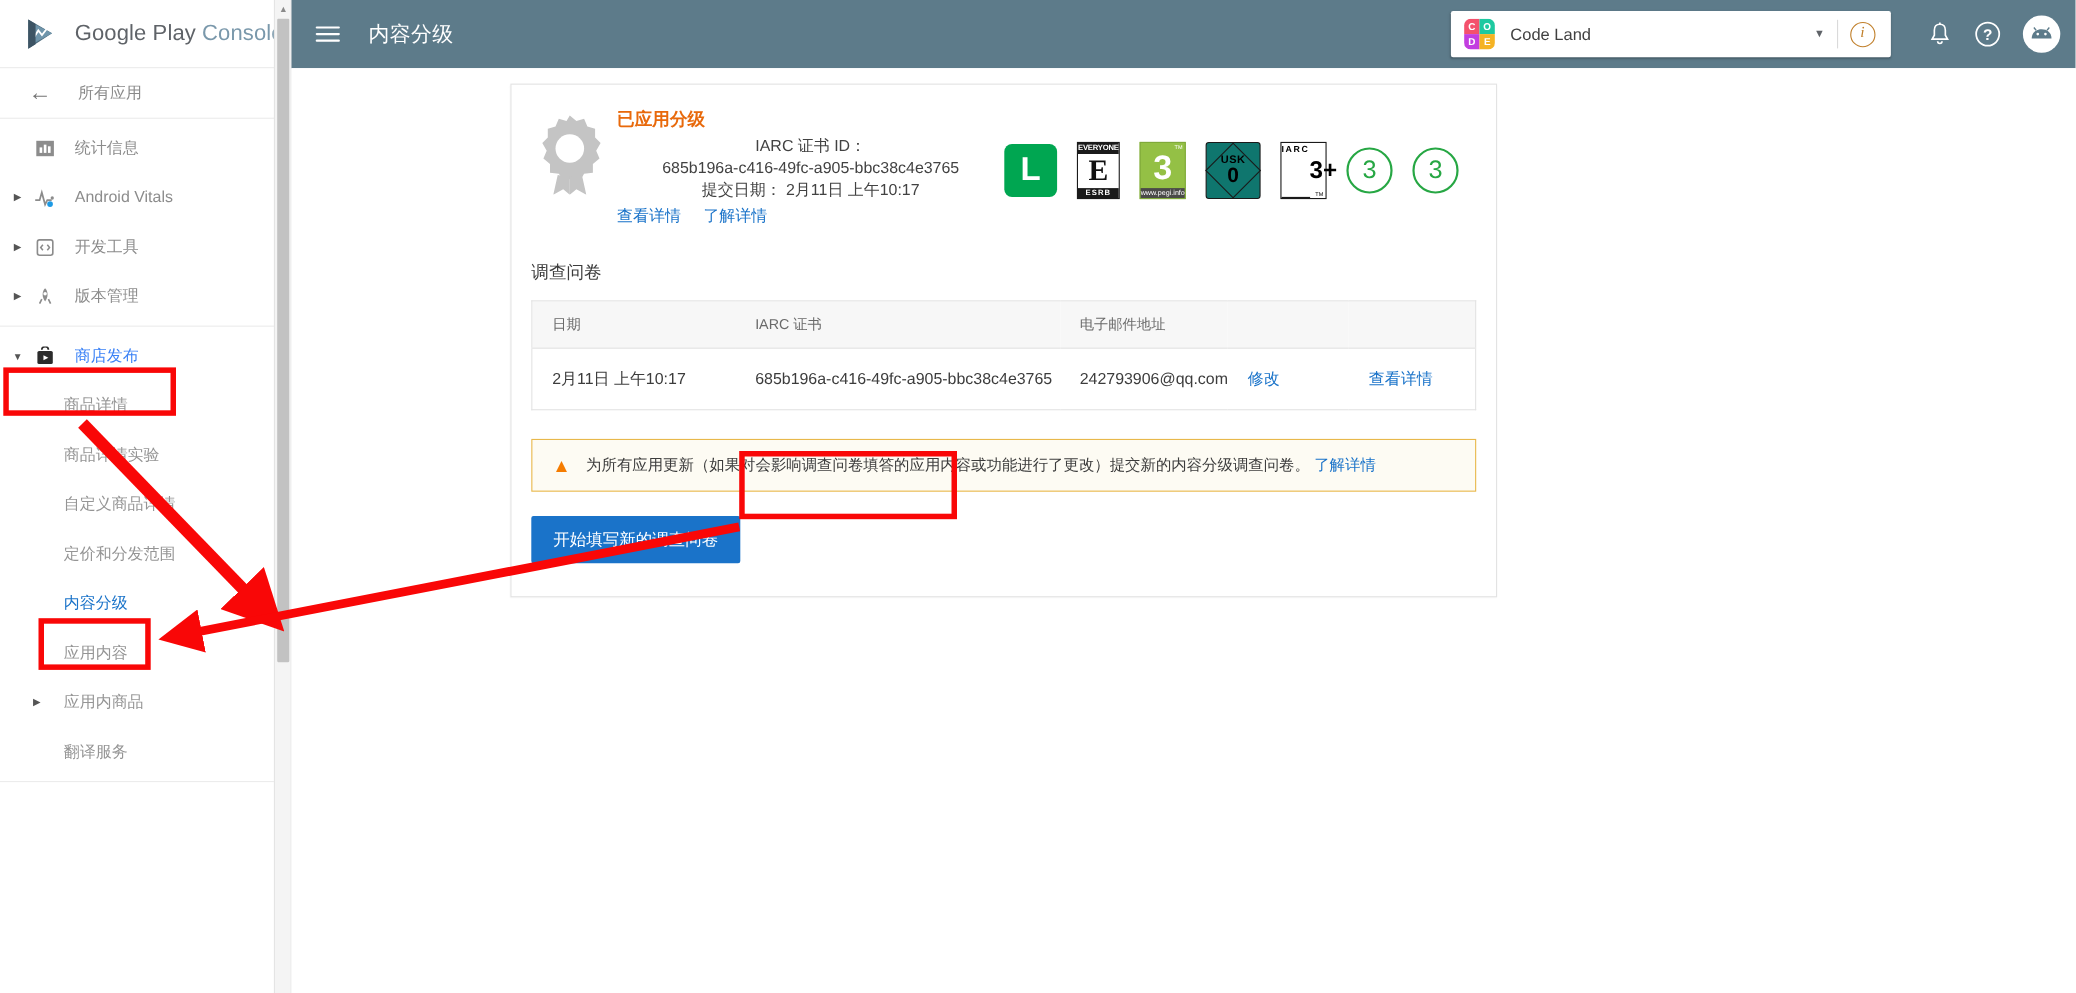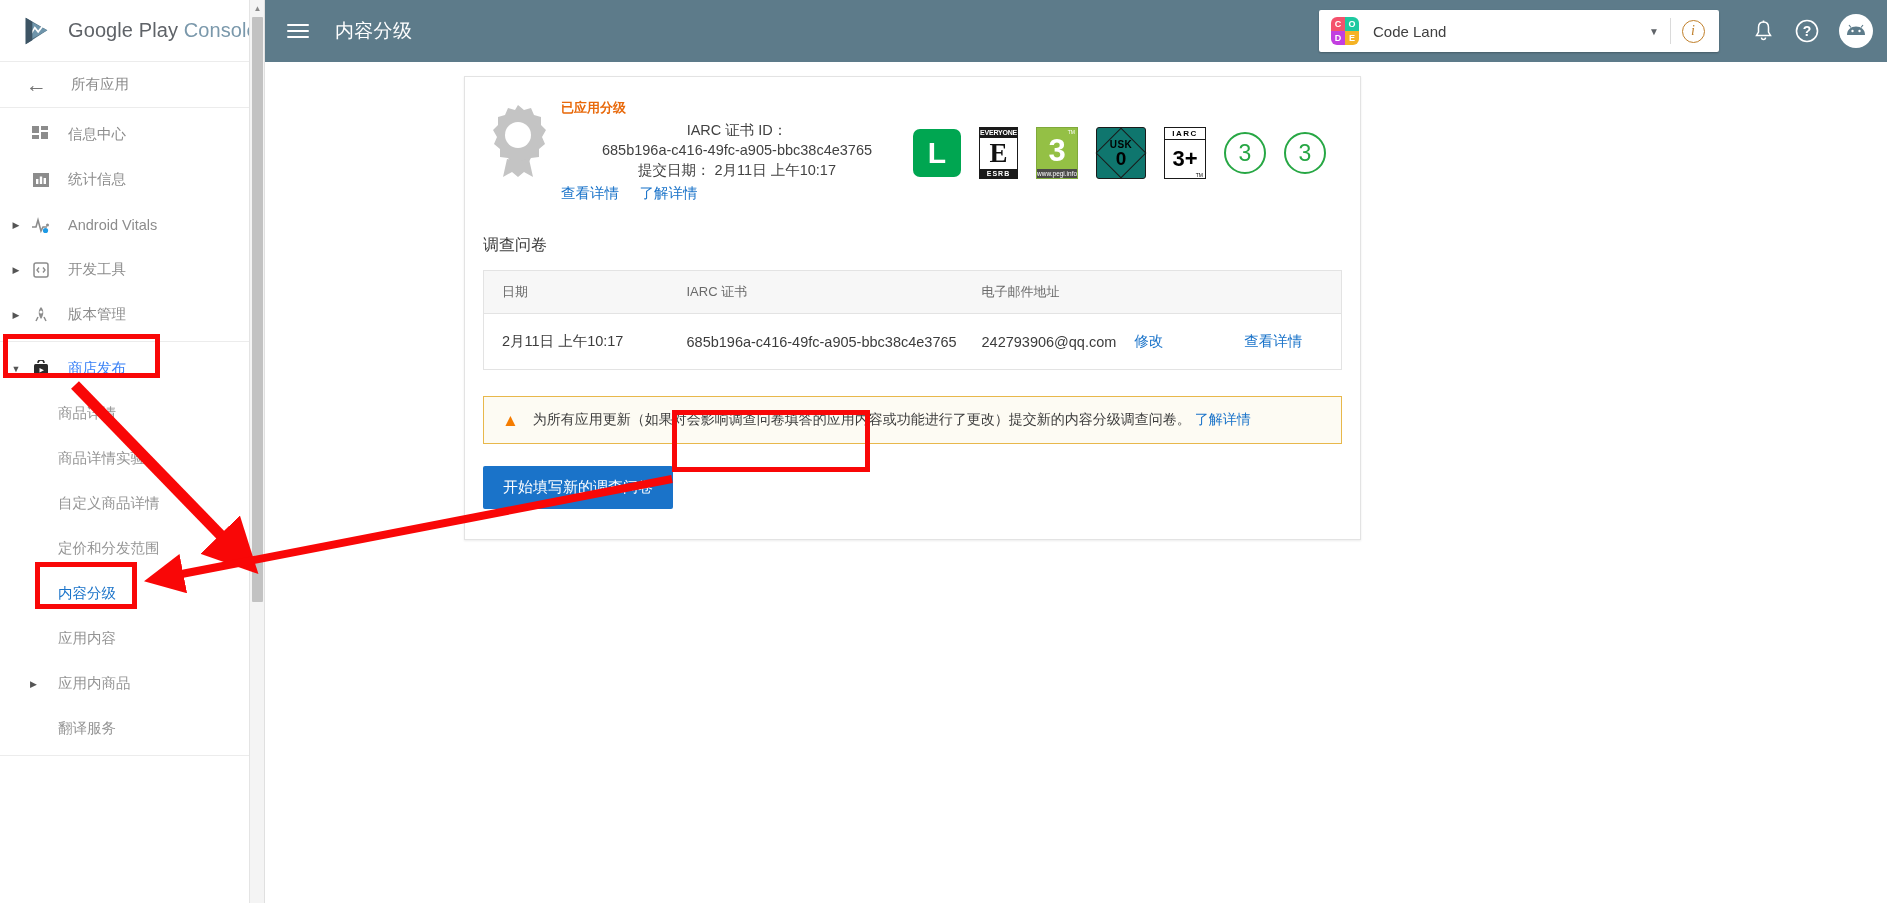--- a/index.html
+++ b/index.html
@@ -125,21 +125,21 @@
     flex: 1; background: #fff; position: relative; overflow: hidden;
   }
   .card {
     position: absolute; left: 199px; top: 14px; width: 897px;
     background: #fff; border: 1px solid #e3e3e3;
     box-shadow: 0 1px 2px rgba(0,0,0,.08);
   }
   .card-top { display: flex; padding: 22px 22px 10px 22px; }
   .medal { width: 64px; flex: 0 0 64px; padding-top: 4px; }
   .rating-info { padding-left: 10px; flex: 1; }
-  .rating-status { color: #e8690b; font-size: 13px; font-weight: bold; margin-bottom: 3px;}
+  .rating-status { color: #e8690b; font-size: 16px; font-weight: bold; margin-bottom: 3px;}
   .rating-line { color: #424242; font-size: 14.5px; line-height: 20px; text-align: center; }
   .rating-links { margin-top: 4px; }
   .rating-links a {
     color: #1a73c9; font-size: 14.5px; text-decoration: none; margin-right: 16px; cursor:pointer;
   }
   .badges { display: flex; align-items: center; gap: 18px; padding-top: 4px; padding-right: 12px;}
 
   .b-classind {
     width: 48px; height: 48px; background: #00a651; border-radius: 7px;
     display:flex; align-items:center; justify-content:center;
@@ -180,21 +180,21 @@
     width: 36px; height: 36px; border: 1.5px solid #1a1a1a; transform: rotate(45deg);
   }
   .b-usk .lbl {
     position:absolute; top:0; left:0; right:0; bottom:0;
     display:flex; flex-direction:column; align-items:center; justify-content:center;
   }
   .b-usk .u { font-size: 10px; font-weight:bold; letter-spacing:.5px; line-height:11px;}
   .b-usk .n { font-size: 19px; font-weight:bold; line-height:18px;}
   .b-iarc {
     width: 42px; height: 52px; border: 1.5px solid #1a1a1a; background:#fff;
-    display:flex; flex-direction:column; position:relative;
+    display:flex; flex-direction:row; position:relative;
   }
   .b-iarc .top {
     font-size: 8px; font-weight:bold; text-align:center; letter-spacing:1.5px;
     line-height: 11px; border-bottom: 1.5px solid #1a1a1a;
   }
   .b-iarc .mid {
     flex:1; display:flex; align-items:center; justify-content:center;
     font-size: 22px; font-weight:bold;
   }
   .b-iarc .tm { position:absolute; bottom:0; right:2px; font-size:5px;}
@@ -249,32 +249,20 @@
       <span class="brand-text"><span>Google Play</span> <span class="console">Console</span></span>
     </div>
 
     <div class="nav-back">
       <span class="arrow">←</span>
       <span class="lbl">所有应用</span>
     </div>
 
     <div class="nav-list">
 
-      <div class="nav-item">
-        <span class="caret"></span>
-        <span class="ic">
-          <svg width="18" height="18" viewBox="0 0 18 18">
-              <rect x="0" y="0" width="7" height="7" fill="#8c8c8c"></rect>
-              <rect x="9" y="0" width="7" height="4" fill="#8c8c8c"></rect>
-              <rect x="0" y="9" width="7" height="4" fill="#8c8c8c"></rect>
-              <rect x="9" y="6" width="7" height="7" fill="#8c8c8c"></rect>
-            </svg>
-        </span>
-        <span class="txt">信息中心</span>
-      </div>
 
       <div class="nav-item">
         <span class="caret"></span>
         <span class="ic">
           <svg width="18" height="18" viewBox="0 0 18 18">
               <rect x="1" y="2" width="16" height="14" fill="#8c8c8c"></rect>
               <rect x="4" y="8" width="2.4" height="5" fill="#fff"></rect>
               <rect x="7.8" y="5.5" width="2.4" height="7.5" fill="#fff"></rect>
               <rect x="11.6" y="7" width="2.4" height="6" fill="#fff"></rect>
             </svg>

